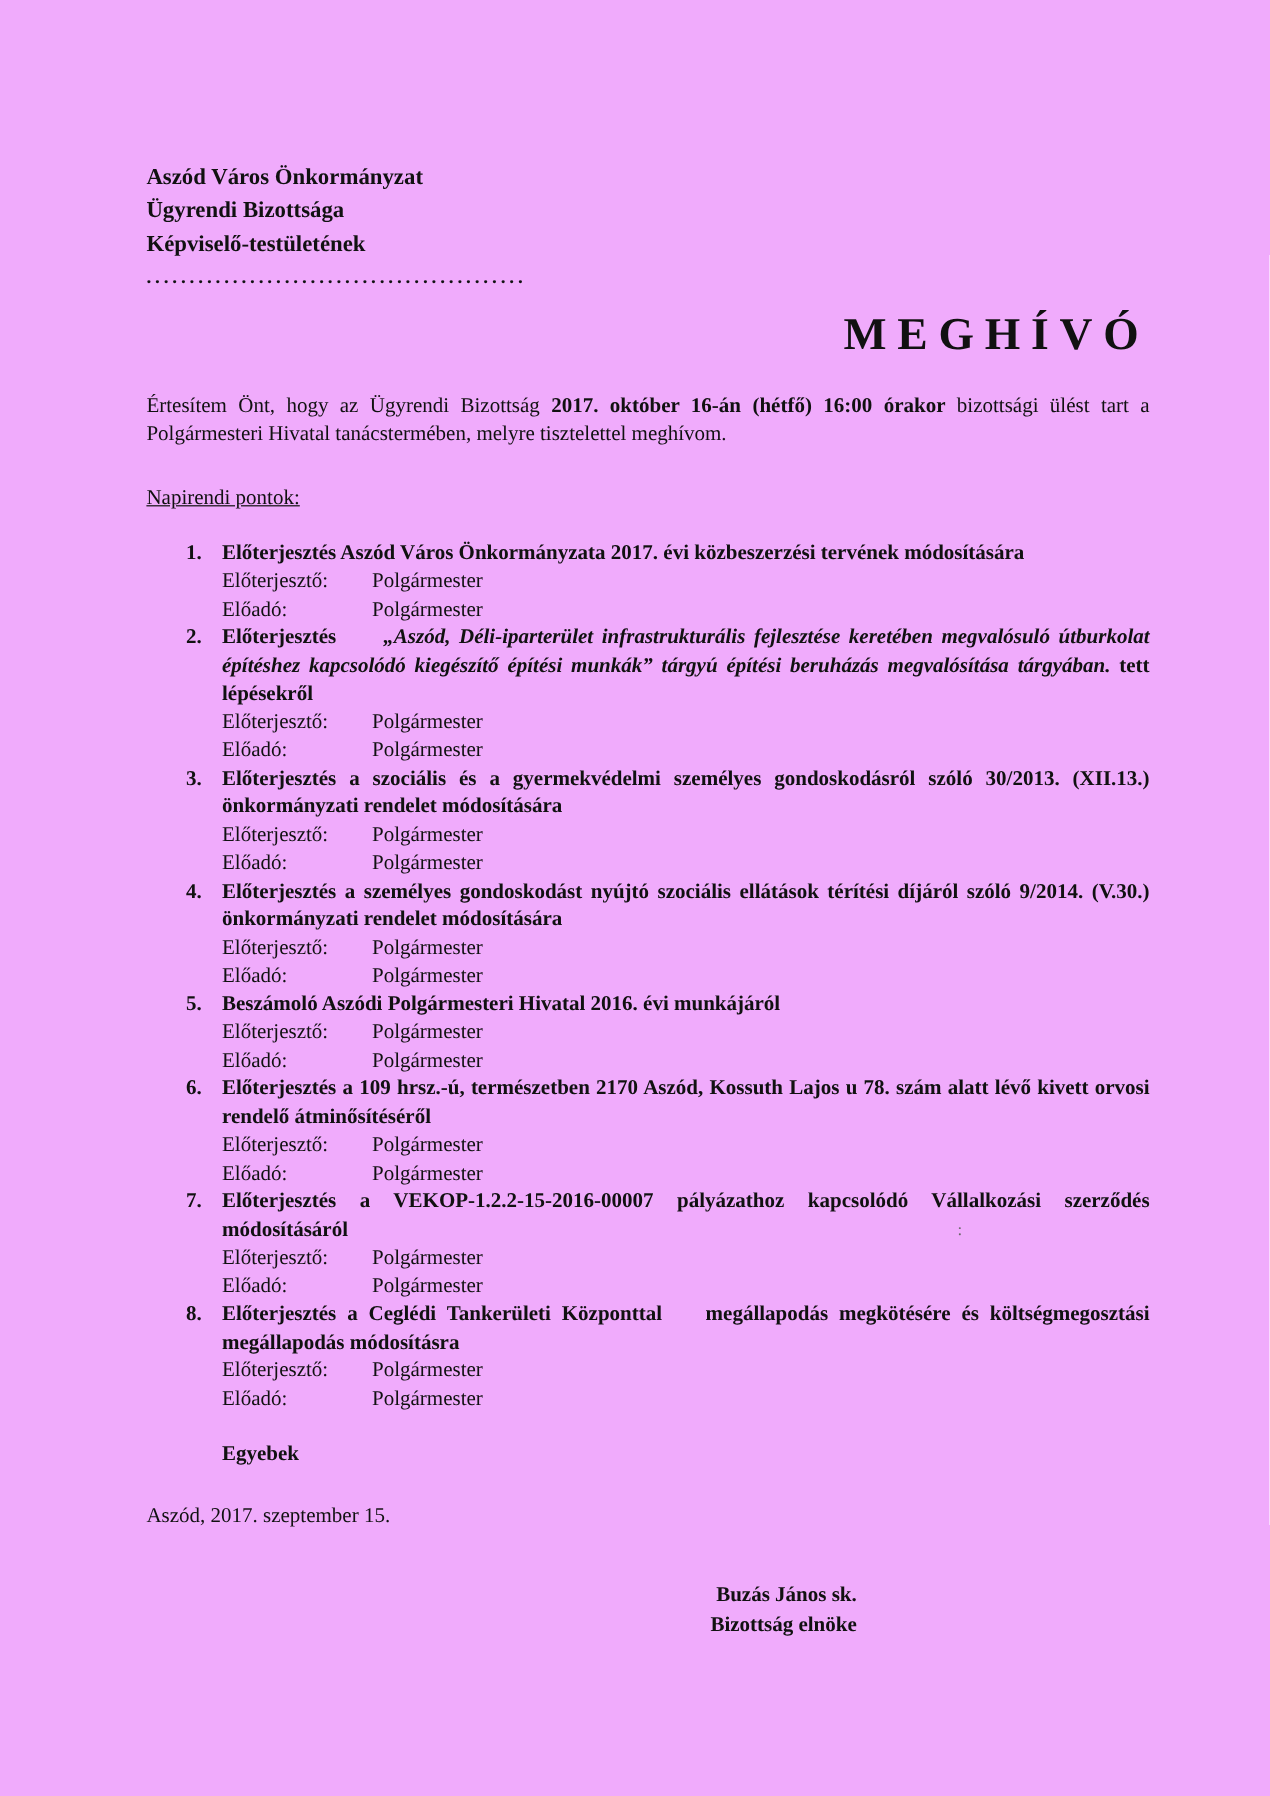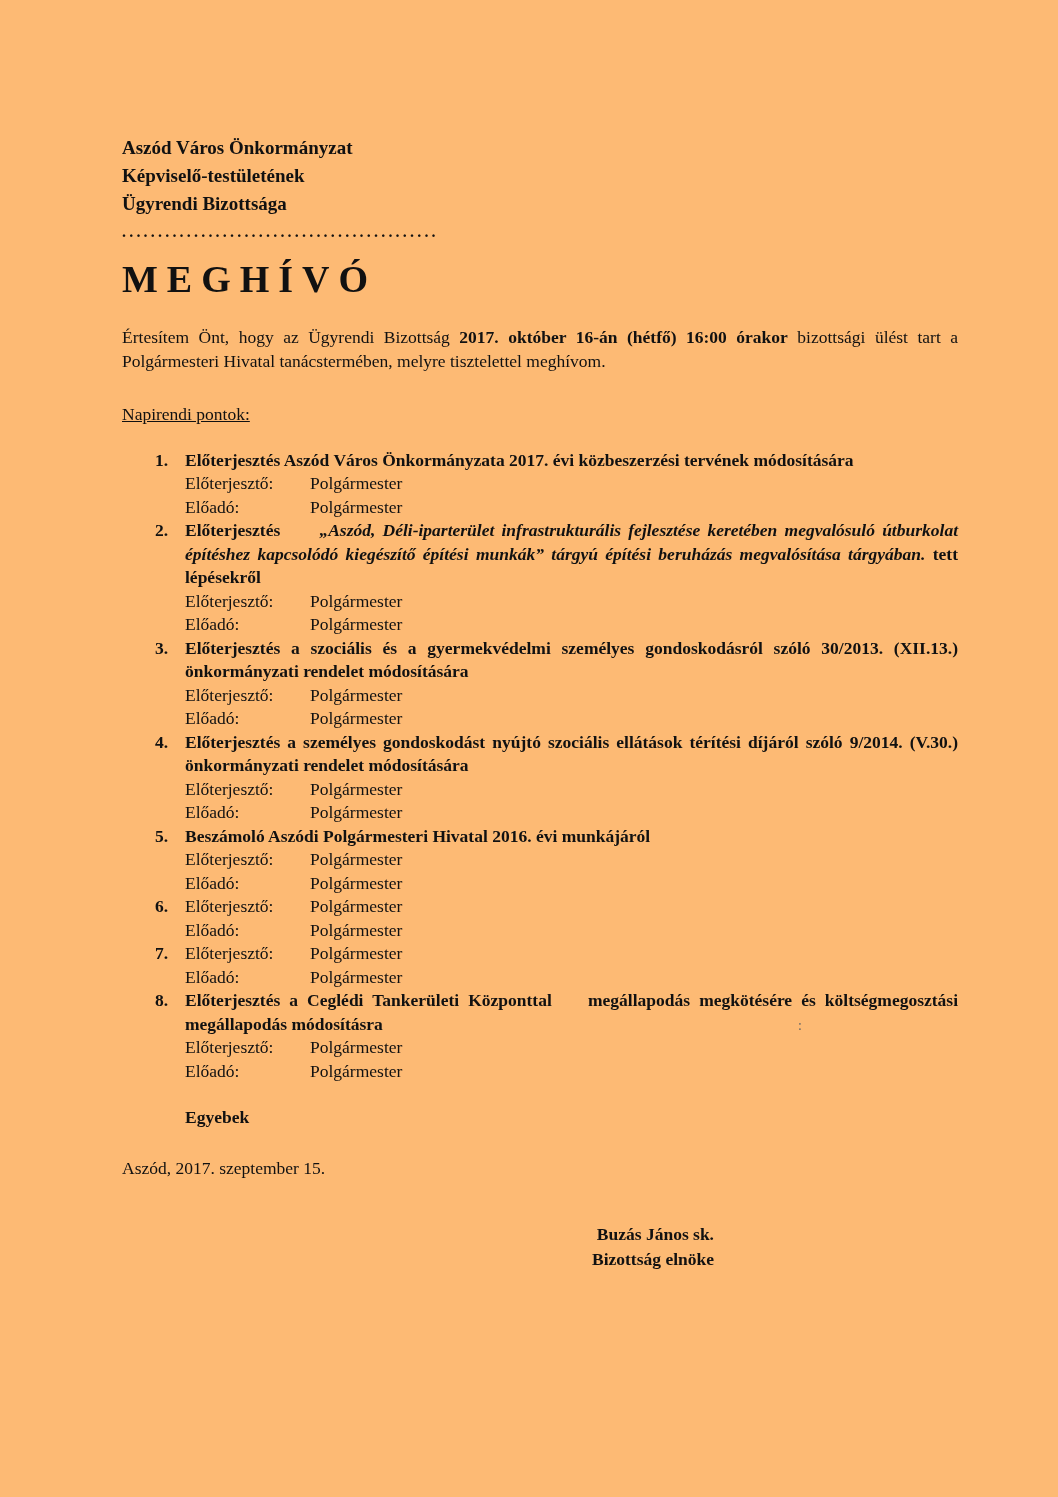--- a/index.html
+++ b/index.html
@@ -1,21 +1,21 @@
 <!DOCTYPE html>
 <html><head>
 <meta charset="utf-8">
 <style>
   * { box-sizing: border-box; }
   html, body { margin: 0; padding: 0; background: #ffffff; }
   .page {
     position: relative;
     width: 1058px;
     height: 1497px;
-    background: #fdba74;
+    background: #f0abfc;
     color: #111;
     font-family: "Liberation Serif", "DejaVu Serif", serif;
     overflow: hidden;
   }
   .content {
     padding: 134px 100px 0 122px; 
   }
   .letterhead div {
     font-weight: bold;
     font-size: 19px;
@@ -26,21 +26,21 @@
     margin-top: 6px;
     font-weight: bold;
     font-size: 16px;
     letter-spacing: 3.2px;
     line-height: 16px;
     white-space: nowrap;
     overflow: hidden;
   }
   .doc-title {
     margin: 18px 0 0 0;
-    text-align: left;
+    text-align: right;
     font-size: 38px;
     font-weight: bold;
     letter-spacing: 9px;
     line-height: 42px;
   }
   .intro {
     margin: 26px 0 0 0;
     font-size: 17.5px;
     line-height: 23.5px;
     text-align: justify;
@@ -105,22 +105,22 @@
   }
 </style>
 </head>
 <body>
 
 <div class="page">
   <div class="content">
 
     <div class="letterhead">
       <div>Aszód Város Önkormányzat</div>
+      <div>Ügyrendi Bizottsága</div>
       <div>Képviselő-testületének</div>
-      <div>Ügyrendi Bizottsága</div>
     </div>
 
     <div class="dotted">............................................</div>
 
     <h1 class="doc-title">MEGHÍVÓ</h1>
 
     <p class="intro"><span>Értesítem Önt, hogy az Ügyrendi Bizottság </span><b>2017. október 16-án (hétfő) 16:00 órakor</b><span> bizottsági ülést tart a Polgármesteri Hivatal tanácstermében, melyre tisztelettel meghívom.</span></p>
 
     <p class="agenda-heading"><span>Napirendi pontok:</span></p>
 
@@ -156,26 +156,28 @@
 
       <li>
         <span class="num">5.</span>
         <p class="item-title"><span>Beszámoló Aszódi Polgármesteri Hivatal 2016. évi munkájáról</span></p>
         <div class="meta"><span class="mlabel">Előterjesztő:</span><span class="mvalue">Polgármester</span></div>
         <div class="meta"><span class="mlabel">Előadó:</span><span class="mvalue">Polgármester</span></div>
       </li>
 
       <li>
         <span class="num">6.</span>
+        <p class="item-title"><span>Előterjesztés a 109 hrsz.-ú, természetben 2170 Aszód, Kossuth Lajos u 78. szám alatt lévő kivett orvosi rendelő átminősítéséről</span></p>
         <div class="meta"><span class="mlabel">Előterjesztő:</span><span class="mvalue">Polgármester</span></div>
         <div class="meta"><span class="mlabel">Előadó:</span><span class="mvalue">Polgármester</span></div>
       </li>
 
       <li>
         <span class="num">7.</span>
+        <p class="item-title"><span>Előterjesztés a VEKOP-1.2.2-15-2016-00007 pályázathoz kapcsolódó Vállalkozási szerződés módosításáról</span></p>
         <div class="meta"><span class="mlabel">Előterjesztő:</span><span class="mvalue">Polgármester</span></div>
         <div class="meta"><span class="mlabel">Előadó:</span><span class="mvalue">Polgármester</span></div>
       </li>
 
       <li>
         <span class="num">8.</span>
         <p class="item-title"><span>Előterjesztés a Ceglédi Tankerületi Központtal &nbsp;&nbsp;&nbsp;megállapodás megkötésére és költségmegosztási megállapodás módosításra</span></p>
         <div class="meta"><span class="mlabel">Előterjesztő:</span><span class="mvalue">Polgármester</span></div>
         <div class="meta"><span class="mlabel">Előadó:</span><span class="mvalue">Polgármester</span></div>
       </li>

